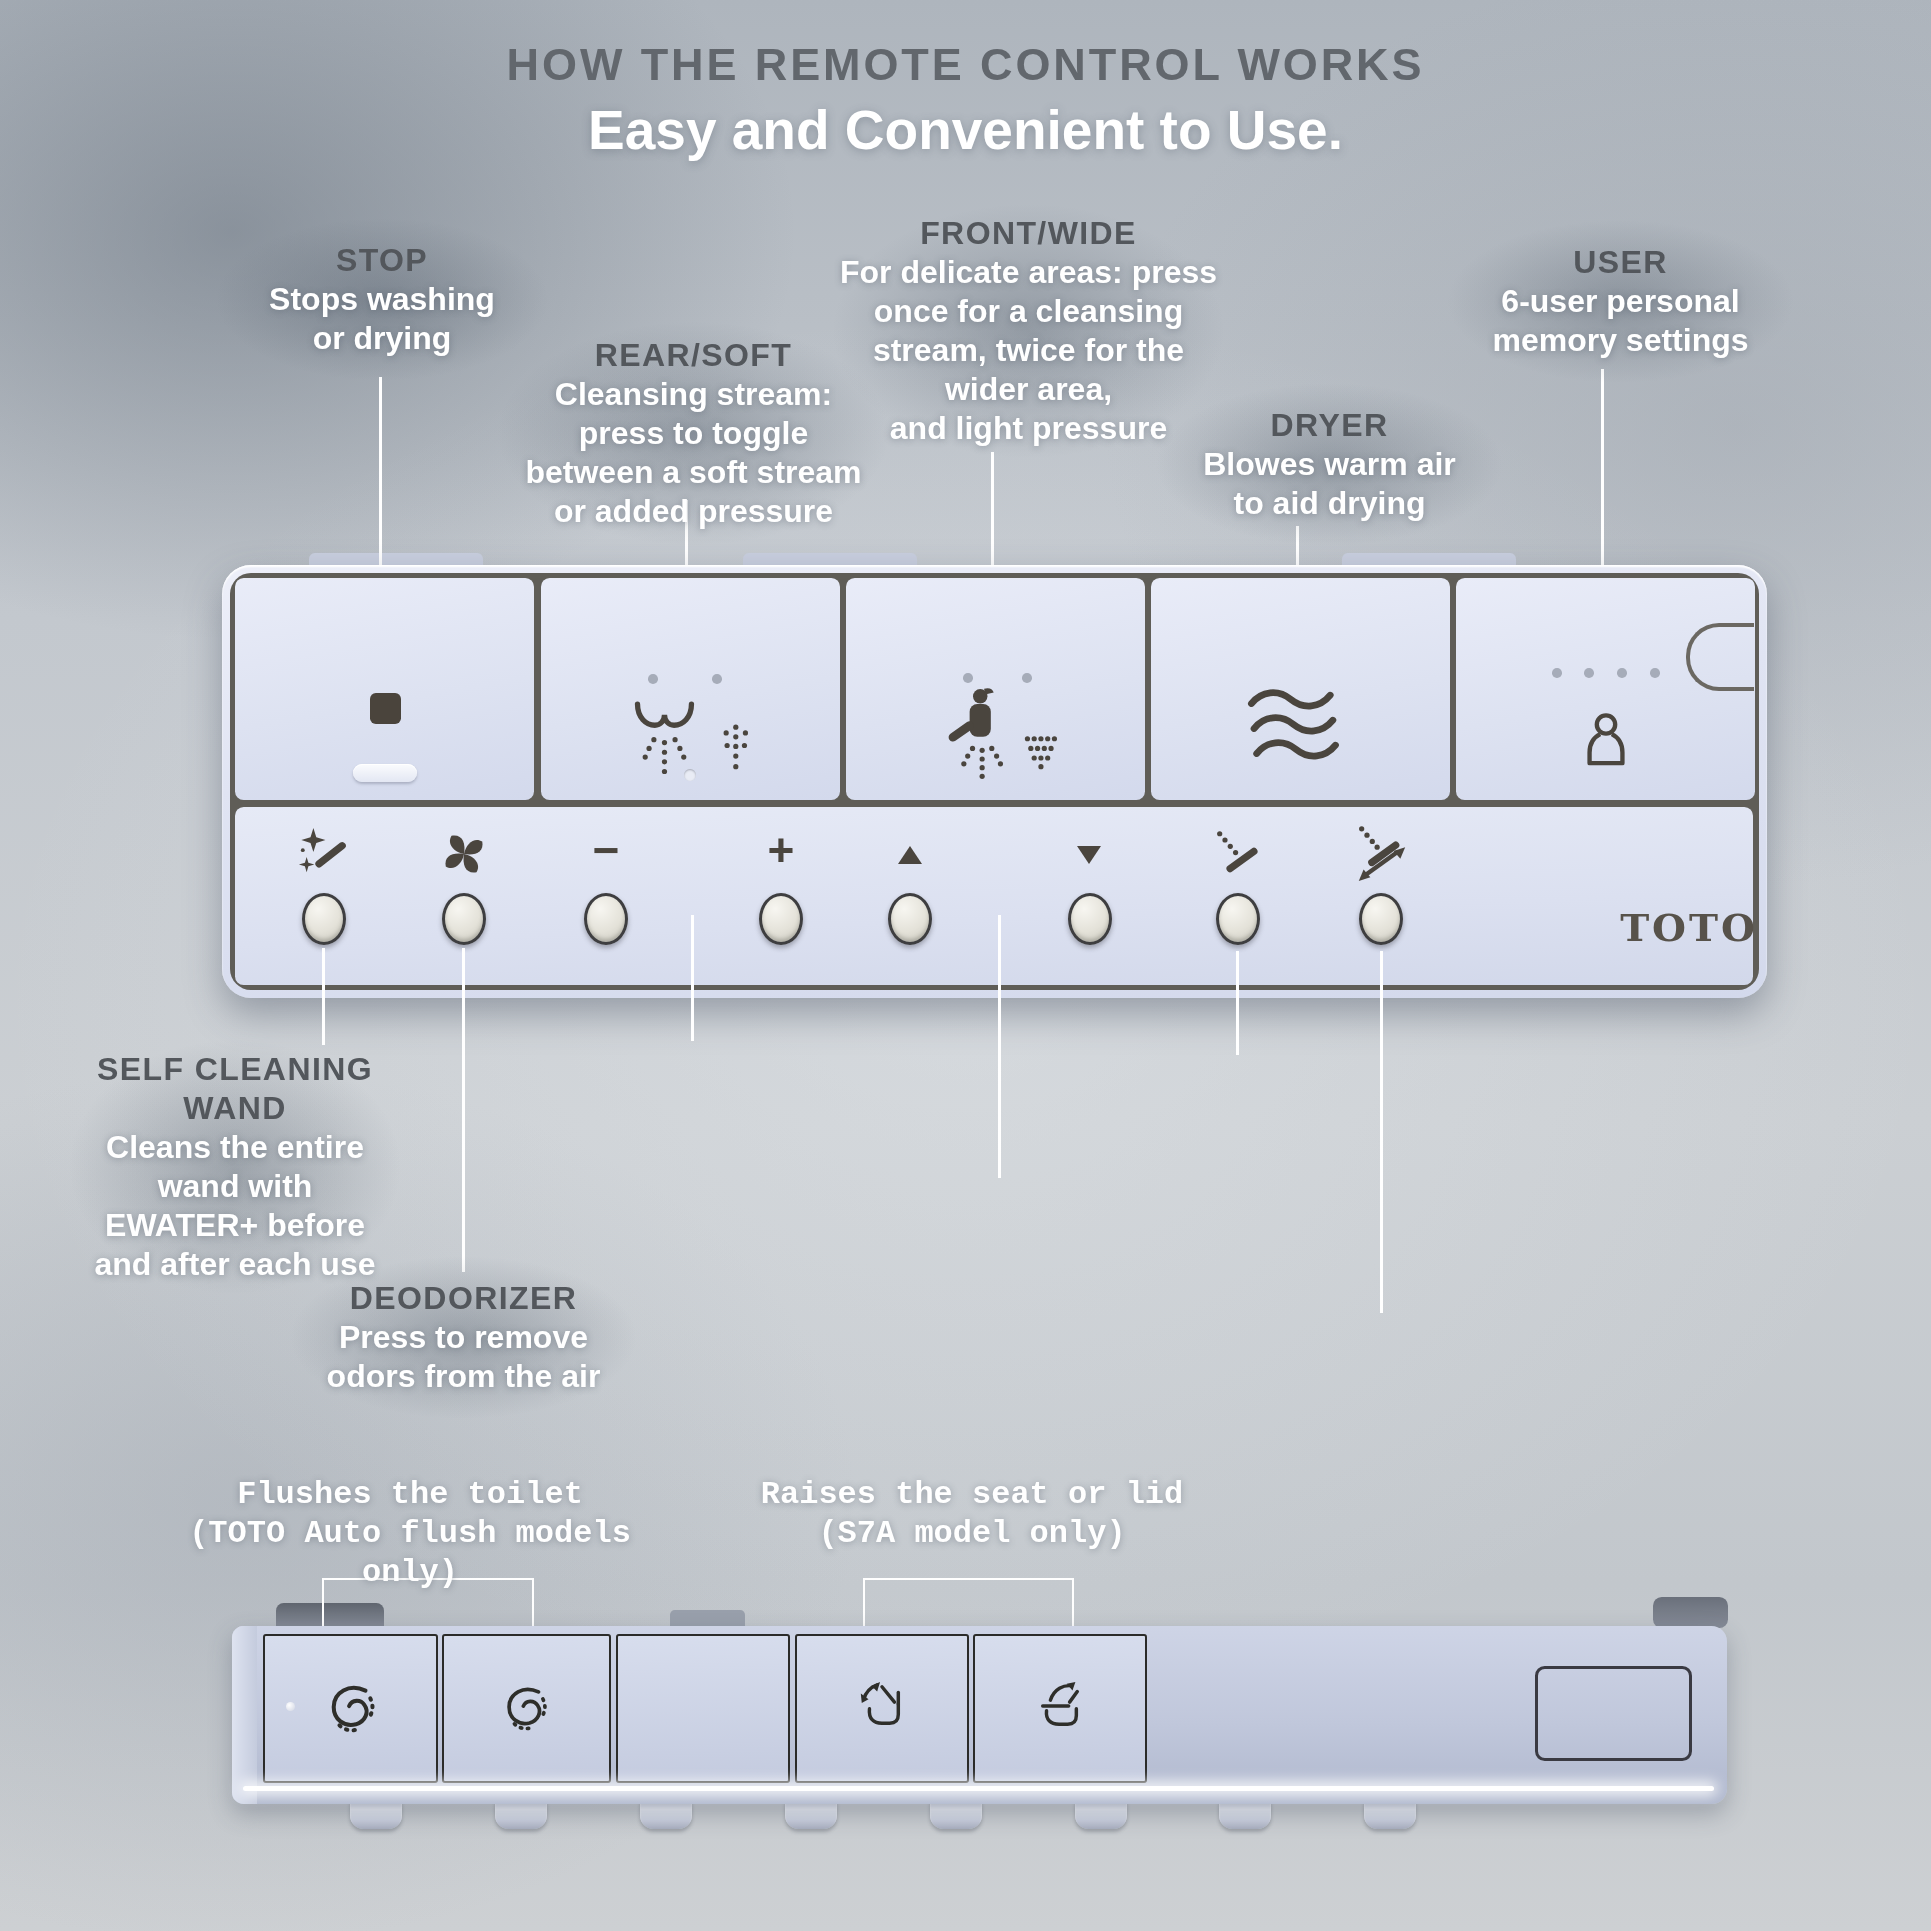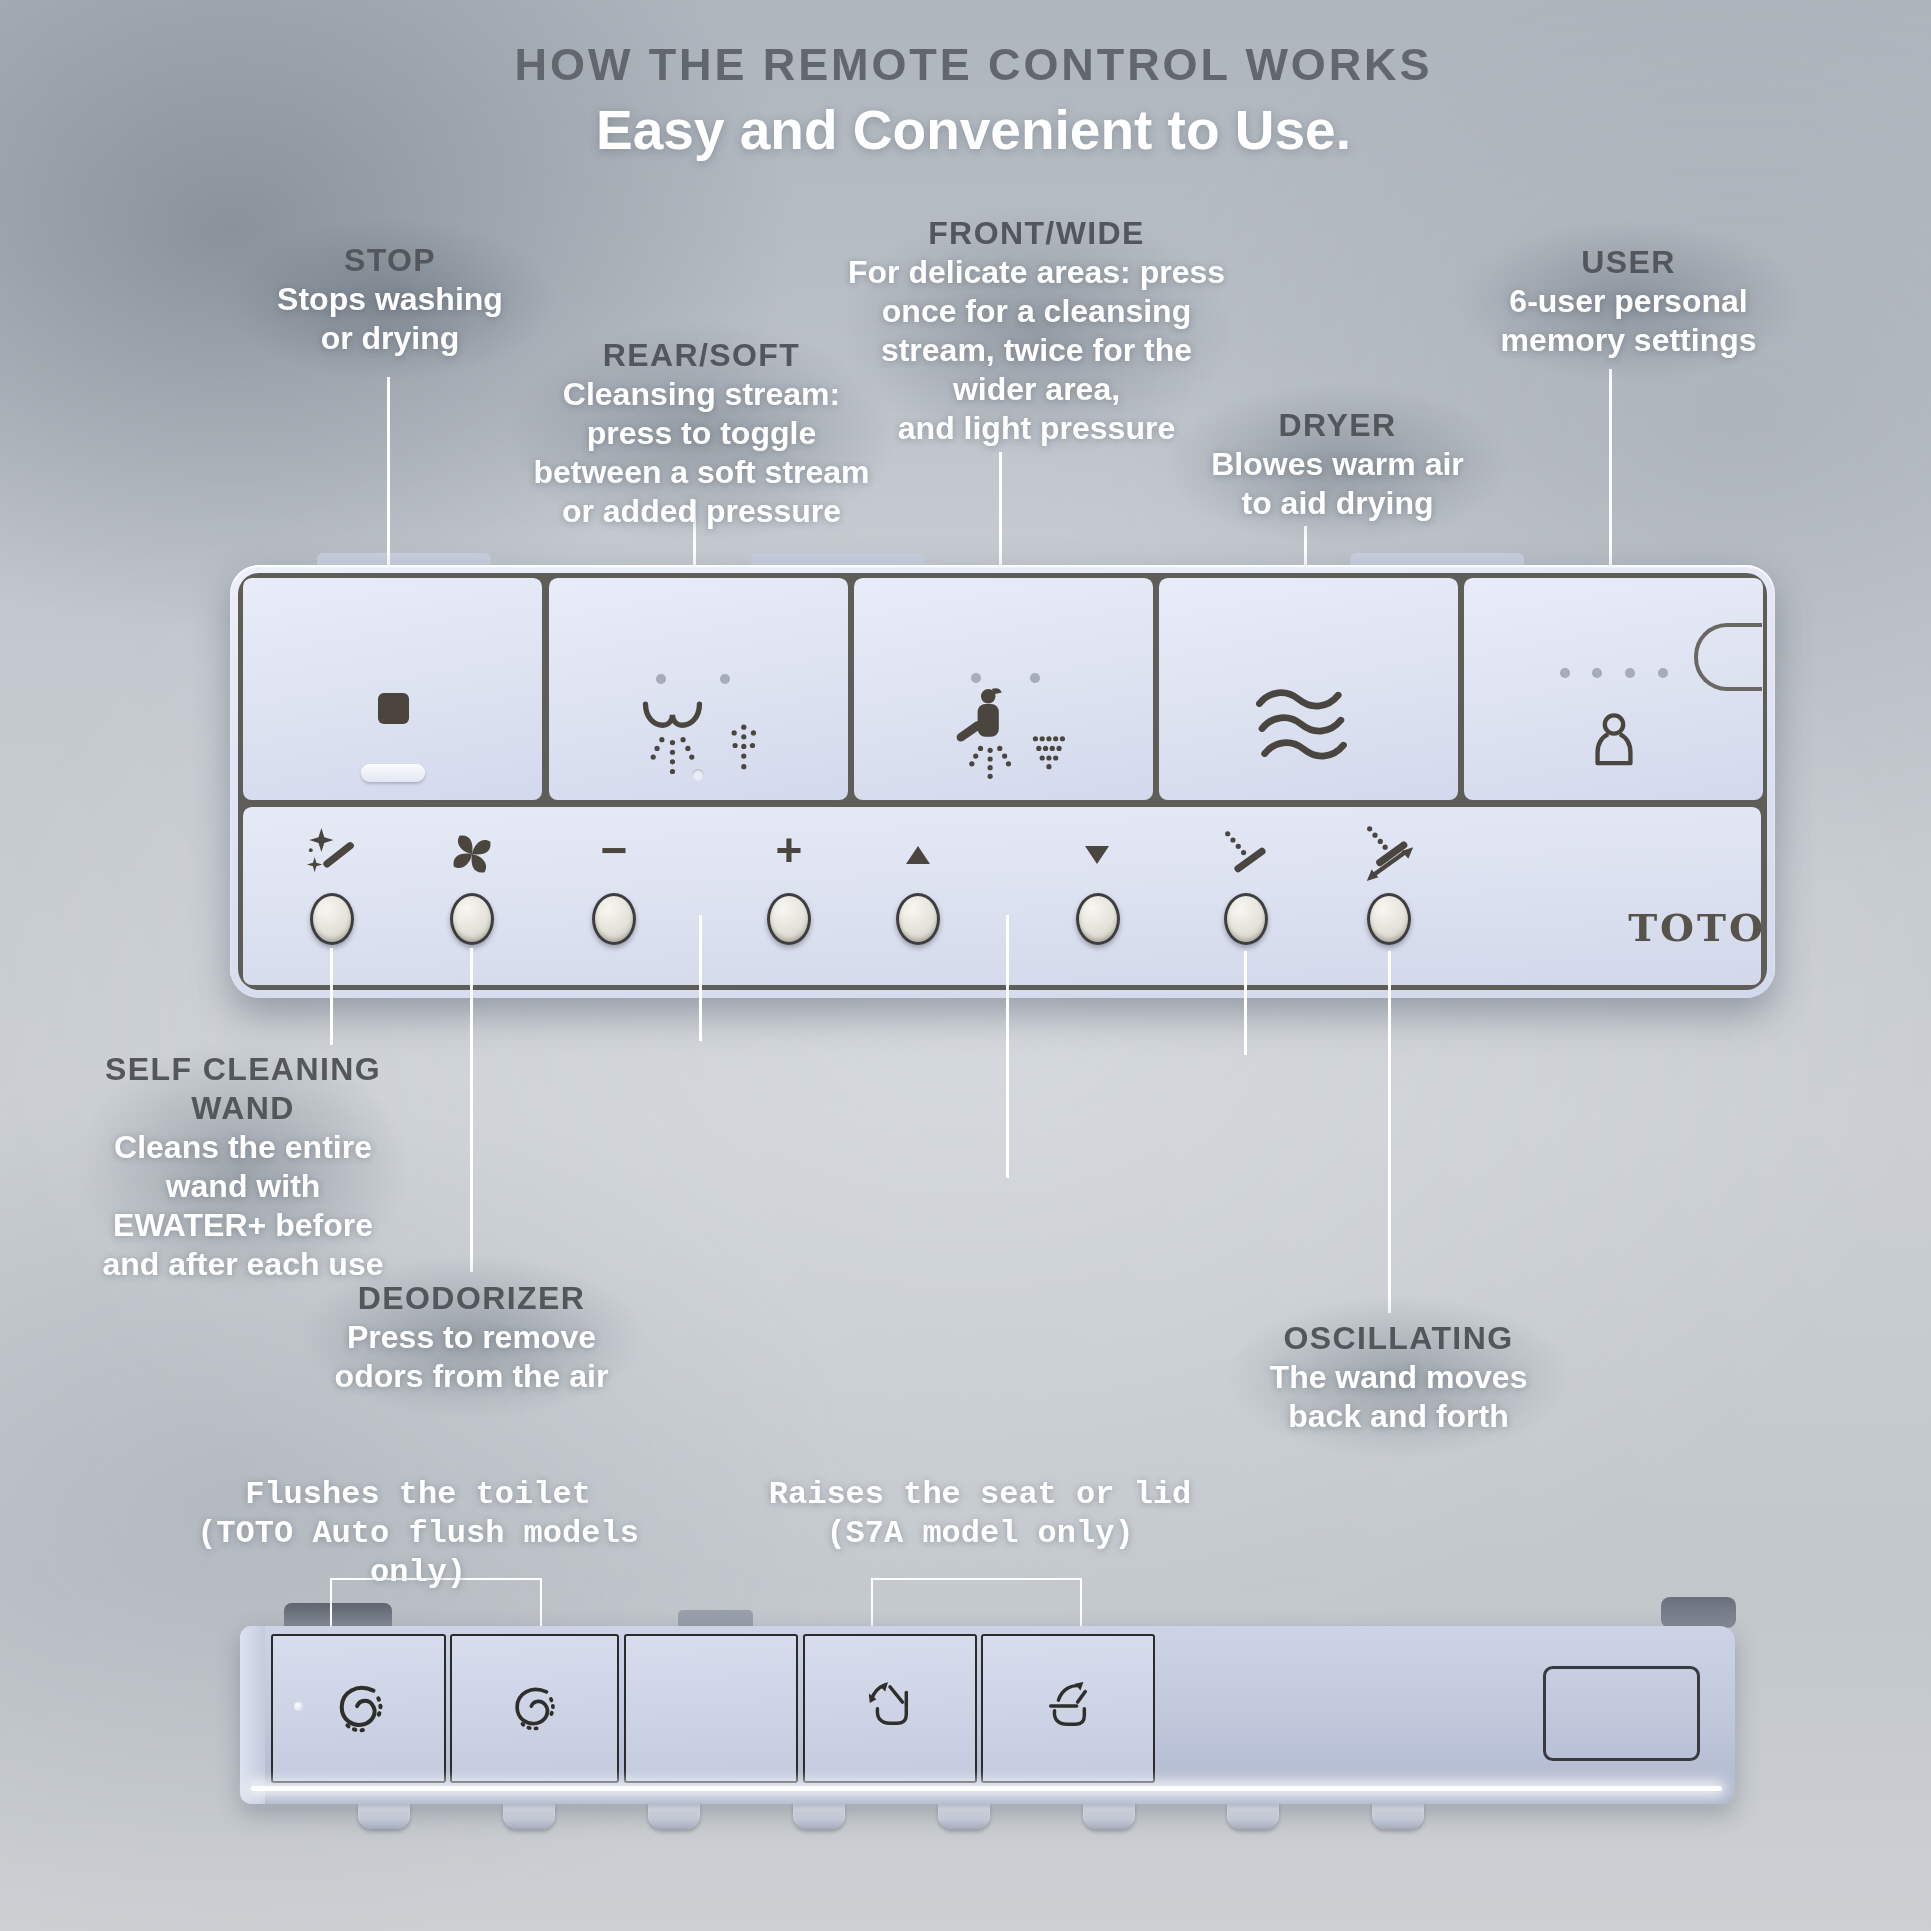--- a/index.html
+++ b/index.html
@@ -5,21 +5,21 @@
   html,body{margin:0;padding:0;}
   body{width:1931px;height:1931px;overflow:hidden;
     font-family:"Liberation Sans",sans-serif;
     background:
       radial-gradient(869px 628px at 12% 12%, rgba(84,95,108,.45), transparent 65%),
       radial-gradient(1062px 772px at 90% 22%, rgba(140,148,158,.30), transparent 60%),
       radial-gradient(1352px 966px at 50% 52%, rgba(230,234,238,.38), transparent 72%),
       radial-gradient(966px 676px at 12% 78%, rgba(140,148,160,.28), transparent 65%),
       linear-gradient(180deg,#aeb5bd 0%,#c3c8ce 32%,#cbcfd3 58%,#c2c7cc 82%,#cdd0d3 100%);
   }
-  .stage{position:absolute;left:8px;top:0;width:1789px;height:1931px;}
+  .stage{position:absolute;left:0;top:0;width:1789px;height:1931px;}
   .pre{white-space:pre-line;}
   .title1{position:absolute;left:0;top:39px;width:1931px;text-align:center;
     font-size:45px;font-weight:700;letter-spacing:2.9px;color:#62676d;}
   .title2{position:absolute;left:0;top:98px;width:1931px;text-align:center;
     font-size:55px;font-weight:700;color:#fff;text-shadow:0 1.9px 9.7px rgba(70,80,95,.35);}
   .co{position:absolute;text-align:center;z-index:3;}
   .co::before{content:'';position:absolute;inset:-46px -39px;border-radius:50%;
     background:radial-gradient(closest-side, rgba(72,83,96,.34), rgba(72,83,96,0) 78%);z-index:-1;}
   .co h3{margin:0;font-size:32px;line-height:39px;font-weight:700;letter-spacing:1.4px;color:#53575c;}
   .co p{margin:0;font-size:32px;line-height:39px;font-weight:700;color:#fff;
@@ -284,25 +284,20 @@
     <p class="pre">Cleans the entire
 wand with
 EWATER+ before
 and after each use</p>
   </div>
   <div class="co" style="left:280px;top:1279px;width:367px;">
     <h3>DEODORIZER</h3>
     <p class="pre">Press to remove
 odors from the air</p>
   </div>
-  <div class="co" style="left:1207px;top:1319px;width:367px;">
-    <h3>OSCILLATING</h3>
-    <p class="pre">The wand moves
-back and forth</p>
-  </div>
 
   <div class="fnote pre" style="left:164px;top:1475px;width:492px;">Flushes the toilet
 (TOTO Auto flush models only)</div>
   <div class="fnote pre" style="left:726px;top:1475px;width:492px;">Raises the seat or lid
 (S7A model only)</div>
   <div class="bracket" style="left:322px;top:1578px;width:208px;height:46px;"></div>
   <div class="bracket" style="left:863px;top:1578px;width:207px;height:46px;"></div>
 
   <div class="knob" style="left:276px;top:1603px;width:108px;height:27px;border-radius:7.7px 7.7px 1.9px 1.9px;
        background:linear-gradient(180deg,#5f656f,#8a909c);"></div>

